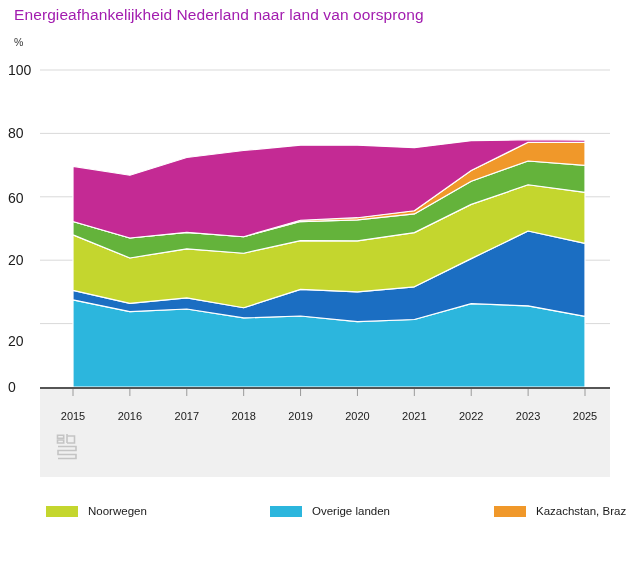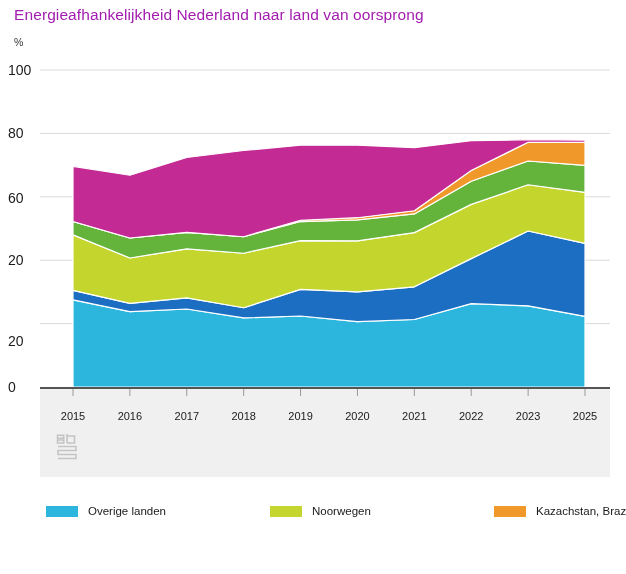--- a/index.html
+++ b/index.html
@@ -204,26 +204,26 @@
   <svg class="cbs-logo" viewBox="0 0 26 30">
     <g fill="none" stroke="#bdbdbd" stroke-width="1.6">
       <path d="M2.5 3.2 h6.2 v3.0 h-6.2 z M2.5 8.0 h6.2 v3.0 h-6.2 z"></path>
       <path d="M12.0 2.0 v9.0 M12.0 4.0 h7.5 v7.0 h-7.5"></path>
       <path d="M3.0 14.5 h18.0 v4.0 h-18.0 v4.0 h18.0 v4.0 h-18.0"></path>
     </g>
   </svg>
 
   <div class="legend" id="legend">
       <div class="legend-item">
+        <span class="legend-swatch" style="background: rgb(196, 214, 46);"></span>
+        <span class="legend-label">Noorwegen</span>
+      </div>
+      <div class="legend-item">
         <span class="legend-swatch" style="background: rgb(44, 182, 221);"></span>
         <span class="legend-label">Overige landen</span>
-      </div>
-      <div class="legend-item">
-        <span class="legend-swatch" style="background: rgb(196, 214, 46);"></span>
-        <span class="legend-label">Noorwegen</span>
       </div>
       <div class="legend-item">
         <span class="legend-swatch" style="background: rgb(240, 152, 42);"></span>
         <span class="legend-label">Kazachstan, Brazilië, Guyana</span>
       </div>
     </div>
 
 </div>
 
 </body></html>

